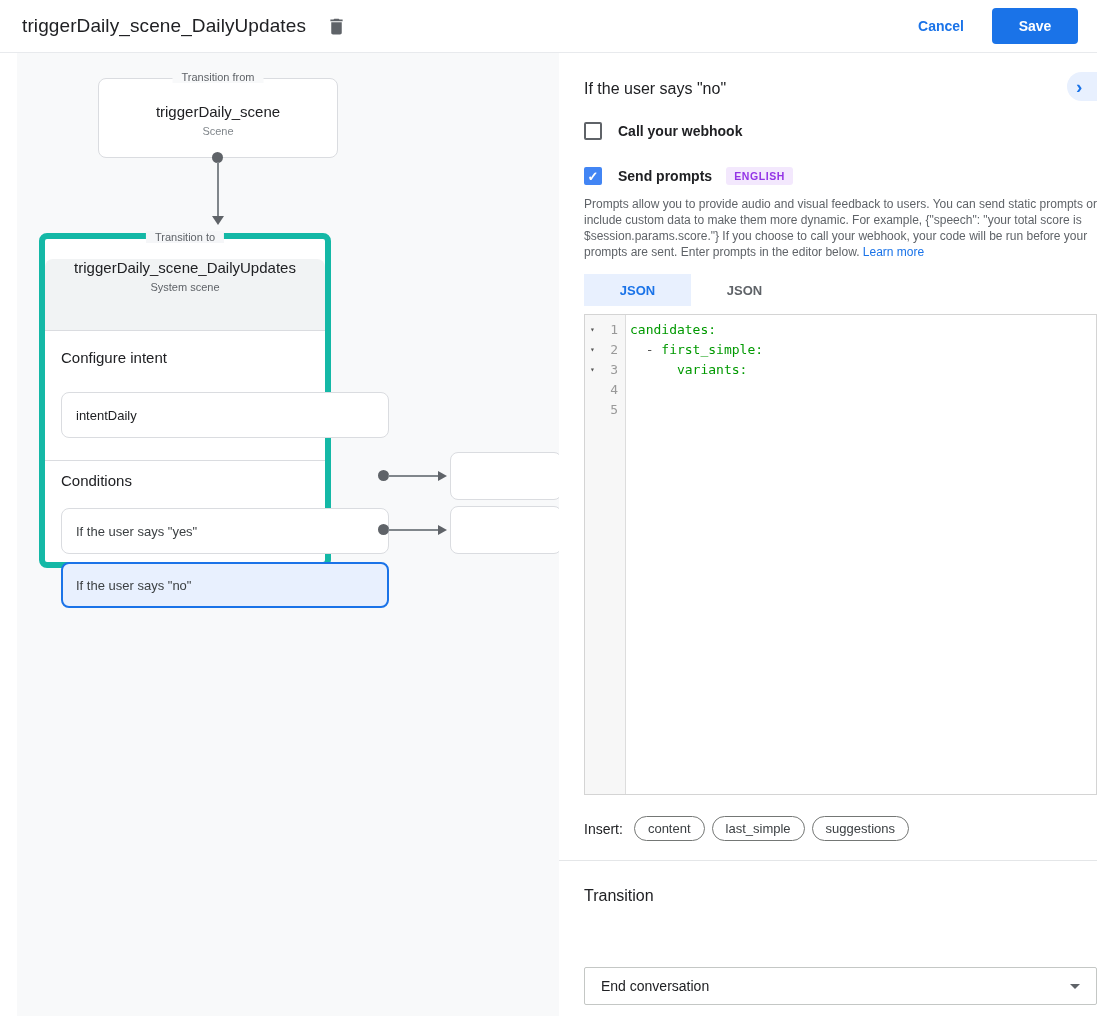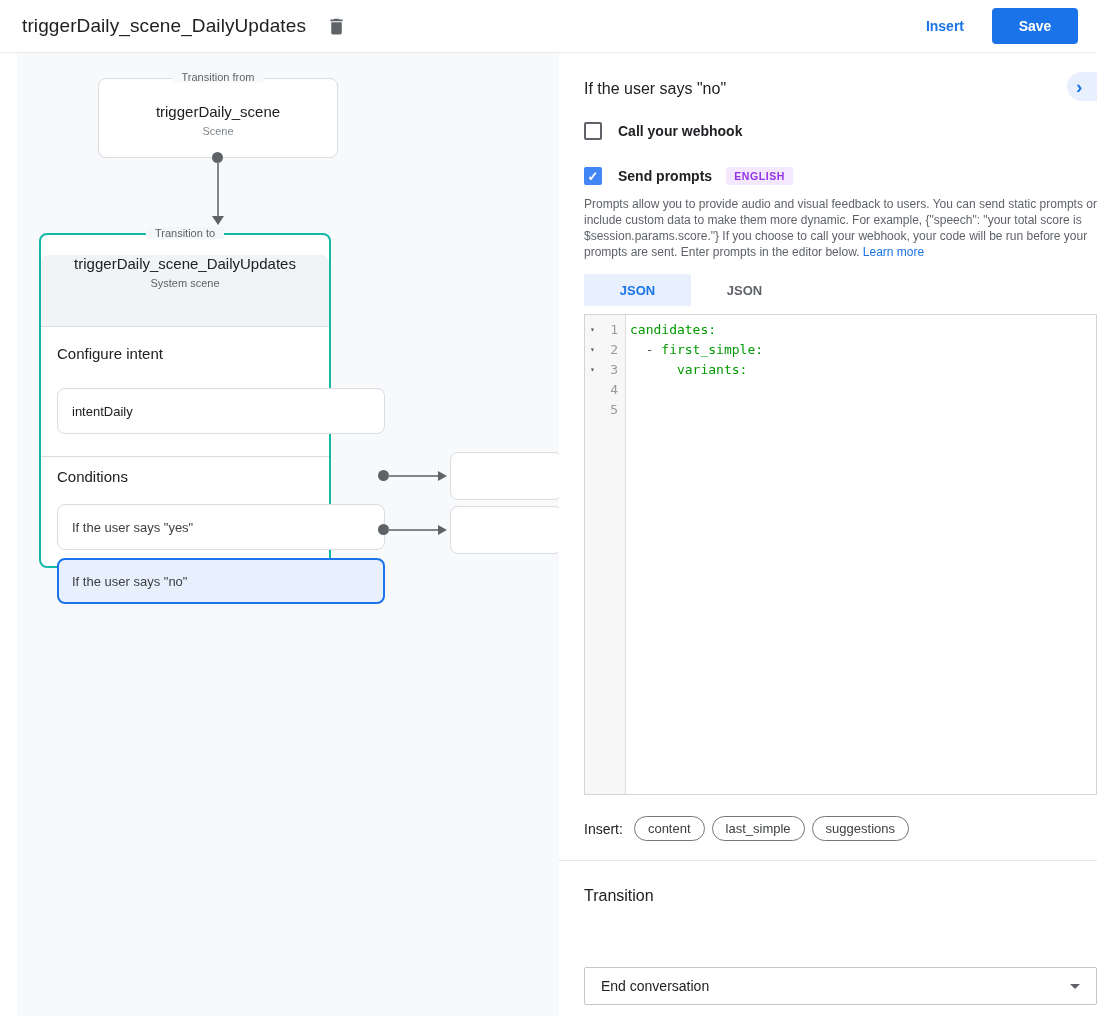--- a/index.html
+++ b/index.html
@@ -26,21 +26,21 @@
     border:1px solid #dadce0; border-radius:8px; }
   .node-title { text-align:center; font-size:15px; color:#202124; margin-top:24px; }
   .node-sub { text-align:center; font-size:11px; color:#80868b; margin-top:5px; }
 
   .vdot { position:absolute; left:195px; top:99px; width:11px; height:11px; border-radius:50%; background:#5f6368; }
   .vline { position:absolute; left:200px; top:109px; width:2px; height:54px; background:#80868b; }
   .vhead { position:absolute; left:195px; top:163px; width:0; height:0;
     border-left:6px solid transparent; border-right:6px solid transparent; border-top:9px solid #5f6368; }
 
   .to-card { position:absolute; left:22px; top:180px; width:292px; height:335px; background:#fff;
-    border:2px solid #14b8a6; border-radius:8px; }
+    border:6px solid #14b8a6; border-radius:8px; }
   .to-card .legend { background:#f5f6f8; }
   .to-header { height:72px; background:#f1f3f4; border-bottom:1px solid #dadce0; border-radius:8px 8px 0 0; }
   .to-header .node-title { margin-top:20px; }
   .to-header .node-sub { color:#5f6368; }
   .card-section1 { position:relative; height:112px; border-bottom:1px solid #dadce0; }
   .section-label { font-size:15px; color:#202124; margin:18px 0 0 16px; }
   .intent-box { position:absolute; left:16px; top:43px; width:328px; height:46px; background:#fff;
     border:1px solid #dadce0; border-radius:8px; display:flex; align-items:center; padding-left:14px;
     font-size:13px; color:#202124; cursor:pointer; }
   .card-section2 { position:relative; height:149px; }
@@ -130,21 +130,21 @@
 <div class="header">
   <div class="header-title">triggerDaily_scene_DailyUpdates</div>
   <button class="trash-btn">
     <span style="display:flex;">
       <svg width="21" height="21" viewBox="0 0 24 24" fill="#5f6368">
           <path d="M6 19c0 1.1.9 2 2 2h8c1.1 0 2-.9 2-2V7H6v12zM19 4h-3.5l-1-1h-5l-1 1H5v2h14V4z"></path>
         </svg>
     </span>
   </button>
   <div class="header-spacer"></div>
-  <button class="cancel-btn">Insert</button>
+  <button class="cancel-btn">Cancel</button>
   <button class="save-btn">Save</button>
 </div>
 
 <div class="main">
   <div class="canvas">
 
     <div class="from-box">
       <div class="legend">Transition from</div>
       <div class="node-title">triggerDaily_scene</div>
       <div class="node-sub">Scene</div>

